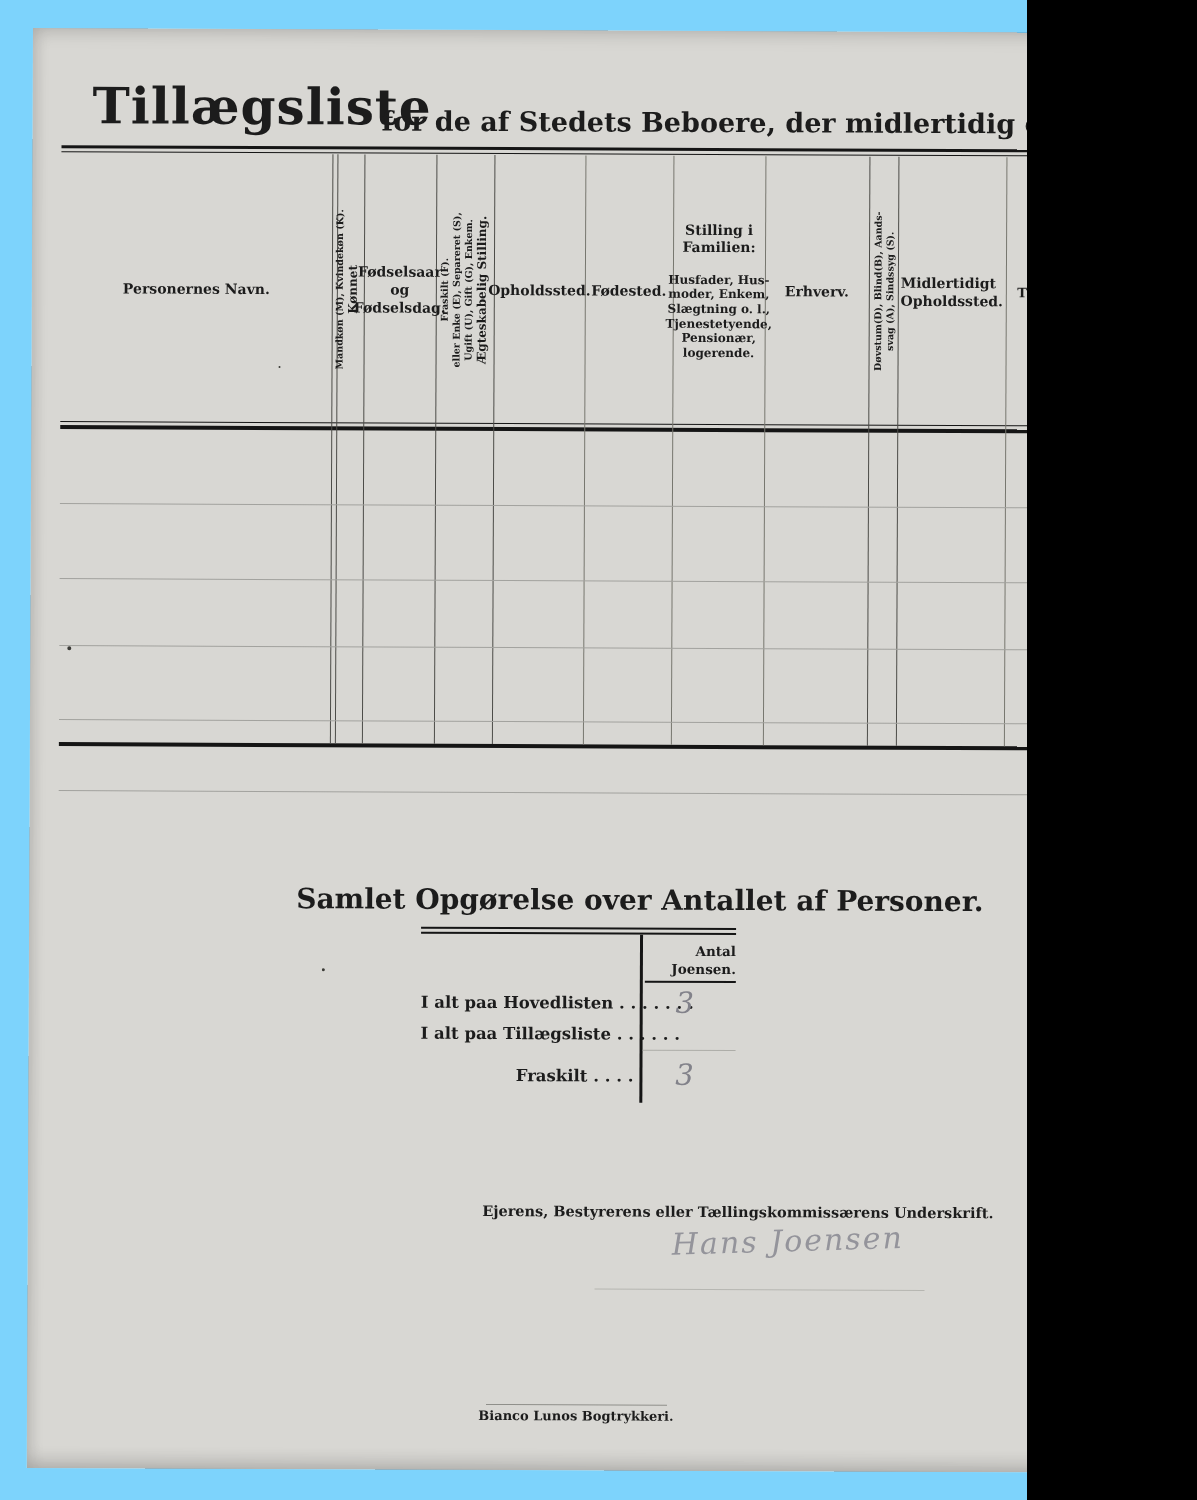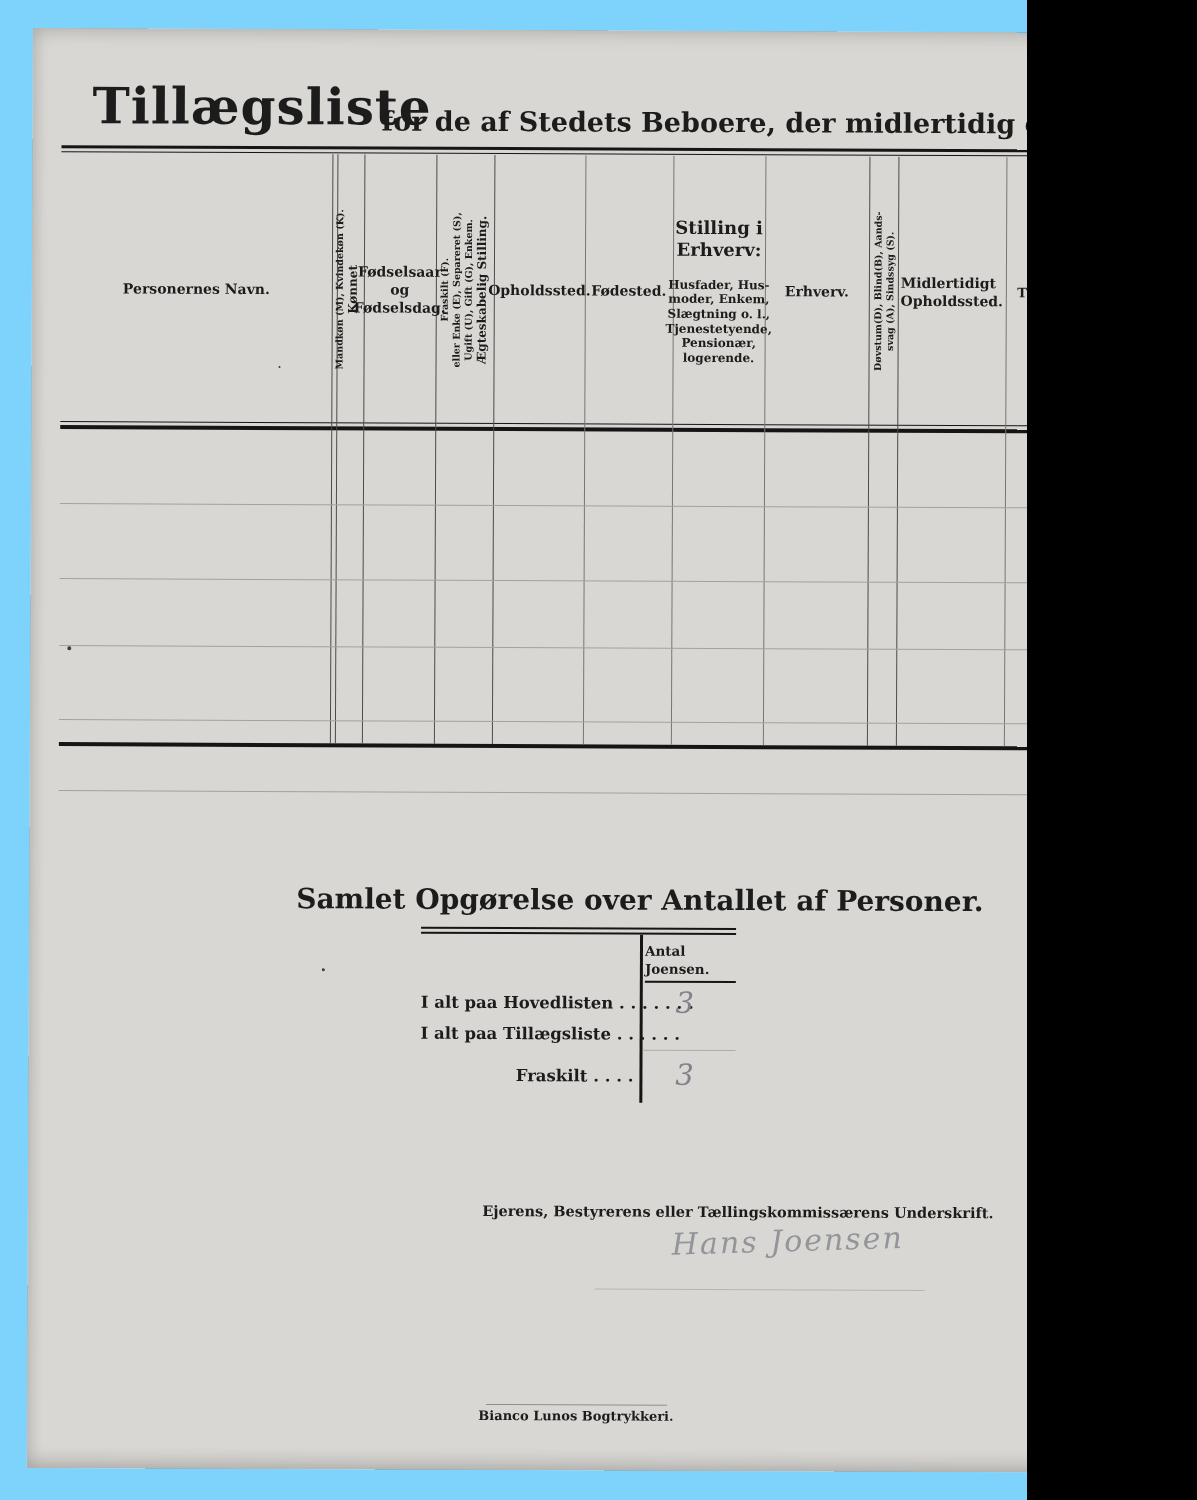--- a/index.html
+++ b/index.html
@@ -28,30 +28,30 @@
   .vline.light{background:#77776f;}
   .hdr{position:absolute;top:10px;height:266px;display:flex;flex-direction:column;
        justify-content:center;align-items:center;text-align:center;font-weight:bold;}
   .hcell-pad{line-height:1.3;}
   .fs14{font-size:14px;}
   .fs13{font-size:13px;}
   .vwrap{position:absolute;transform:rotate(-90deg);display:flex;flex-direction:column;
          justify-content:center;align-items:center;text-align:center;font-weight:bold;}
   .vsub{font-size:9.5px;line-height:1.25;white-space:nowrap;}
   .vmain{font-size:12px;line-height:1.3;white-space:nowrap;}
-  .fam-title{font-size:18px;line-height:1.25;}
+  .fam-title{font-size:14px;line-height:1.25;}
   .fam-small{font-size:12px;line-height:1.22;margin-top:16px;}
 
   
   .sum-heading{left:267px;top:853px;width:575px;text-align:center;font-size:28px;font-weight:bold;white-space:nowrap;}
   .sumtbl{left:392px;top:897px;width:315px;height:176px;}
   .sum-rule1{position:absolute;left:0;top:0;width:315px;height:2px;background:#151515;}
   .sum-rule2{position:absolute;left:0;top:5px;width:315px;height:2px;background:#151515;}
   .sum-div{position:absolute;left:219px;top:7px;width:3px;height:168px;background:#151515;}
-  .sum-colhdr{position:absolute;left:224px;top:14px;width:91px;text-align:left;font-size:13.5px;font-weight:bold;line-height:1.35;}
+  .sum-colhdr{position:absolute;left:224px;top:14px;width:91px;text-align:right;font-size:13.5px;font-weight:bold;line-height:1.35;}
   .sum-hdr-line{position:absolute;left:224px;top:53px;width:91px;height:2px;background:#151515;}
   .sum-label{position:absolute;left:0;width:213px;text-align:right;font-size:16.5px;font-weight:bold;white-space:nowrap;}
   .sum-val{position:absolute;left:224px;width:80px;text-align:center;font-size:29px;font-style:italic;color:#82828a;}
   .sum-faint{position:absolute;left:222px;top:122px;width:93px;height:1px;background:#adada8;}
 
   
   .sig-label{left:430px;top:1172px;width:560px;text-align:center;font-size:14.5px;font-weight:bold;white-space:nowrap;}
   .sig-script{left:590px;top:1192px;width:340px;text-align:center;font-size:30px;font-style:italic;
               color:#94949b;transform:rotate(-2deg);letter-spacing:2px;}
   .sig-underline{left:567px;top:1258px;width:330px;height:1px;background:#b6b6b1;}
@@ -125,21 +125,21 @@
         <div>Opholdssted.</div>
       </div>
 
       <div class="hdr fs14" style="left:524px;width:88px">
         <div>Fødested.</div>
       </div>
 
       <div class="hdr" style="left:612px;width:92px">
         <div class="fam-title">
           <div>Stilling i</div>
-          <div>Erhverv:</div>
+          <div>Familien:</div>
         </div>
         <div class="fam-small">
           <div>Husfader, Hus-</div>
           <div>moder, Enkem,</div>
           <div>Slægtning o. l.,</div>
           <div>Tjenestetyende,</div>
           <div>Pensionær,</div>
           <div>logerende.</div>
         </div>
       </div>

